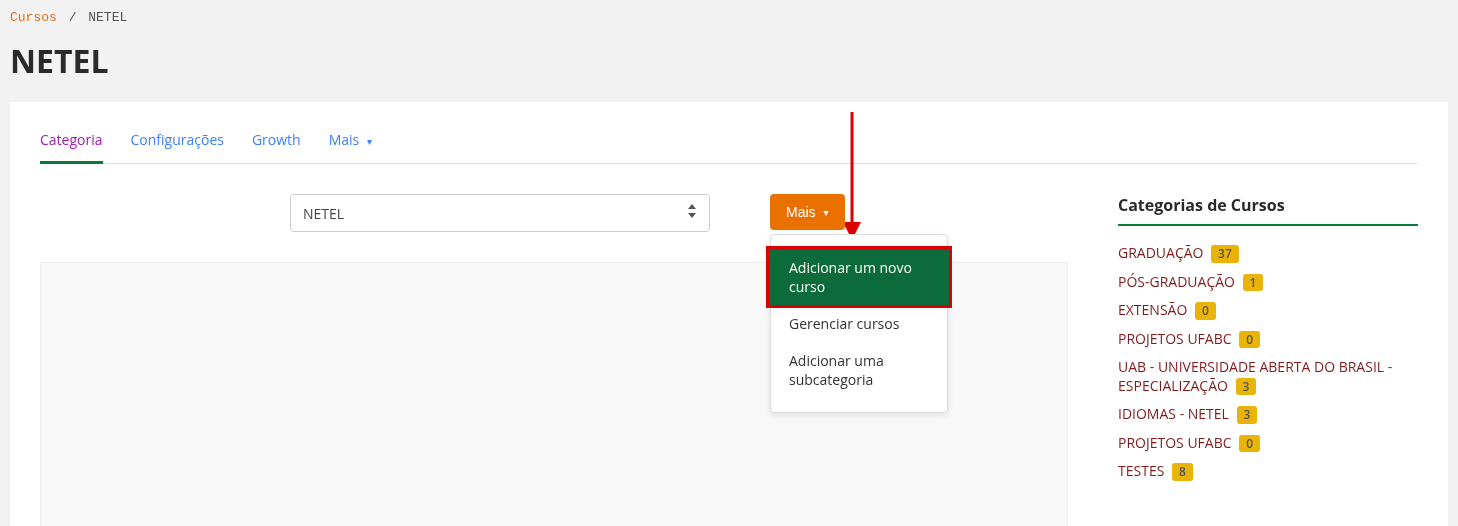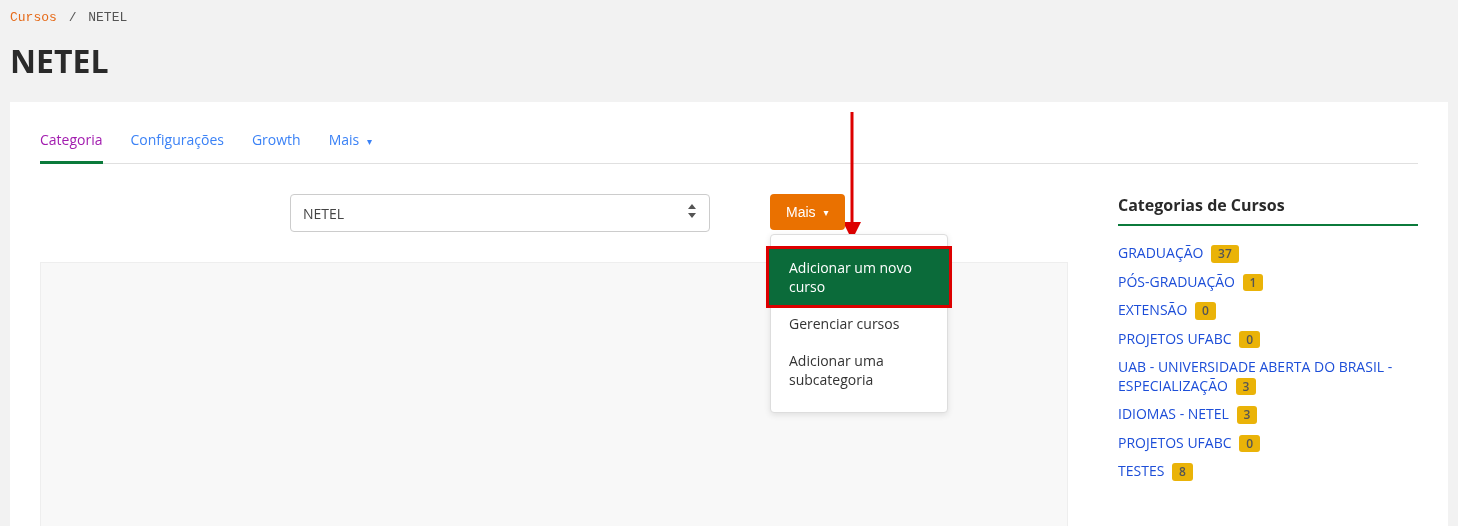--- a/index.html
+++ b/index.html
@@ -174,21 +174,21 @@
     }
     .cat-list {
       list-style: none;
     }
     .cat-list li {
       margin-bottom: 10px;
       font-size: 14px;
       line-height: 1.3;
     }
     .cat-list a {
-      color: #1d4ed8;
+      color: #7f1d1d;
       text-decoration: none;
     }
     .badge {
       display: inline-block;
       background: #eab308;
       color: #555;
       font-size: 12px;
       padding: 1px 7px;
       border-radius: 3px;
       margin-left: 4px;

